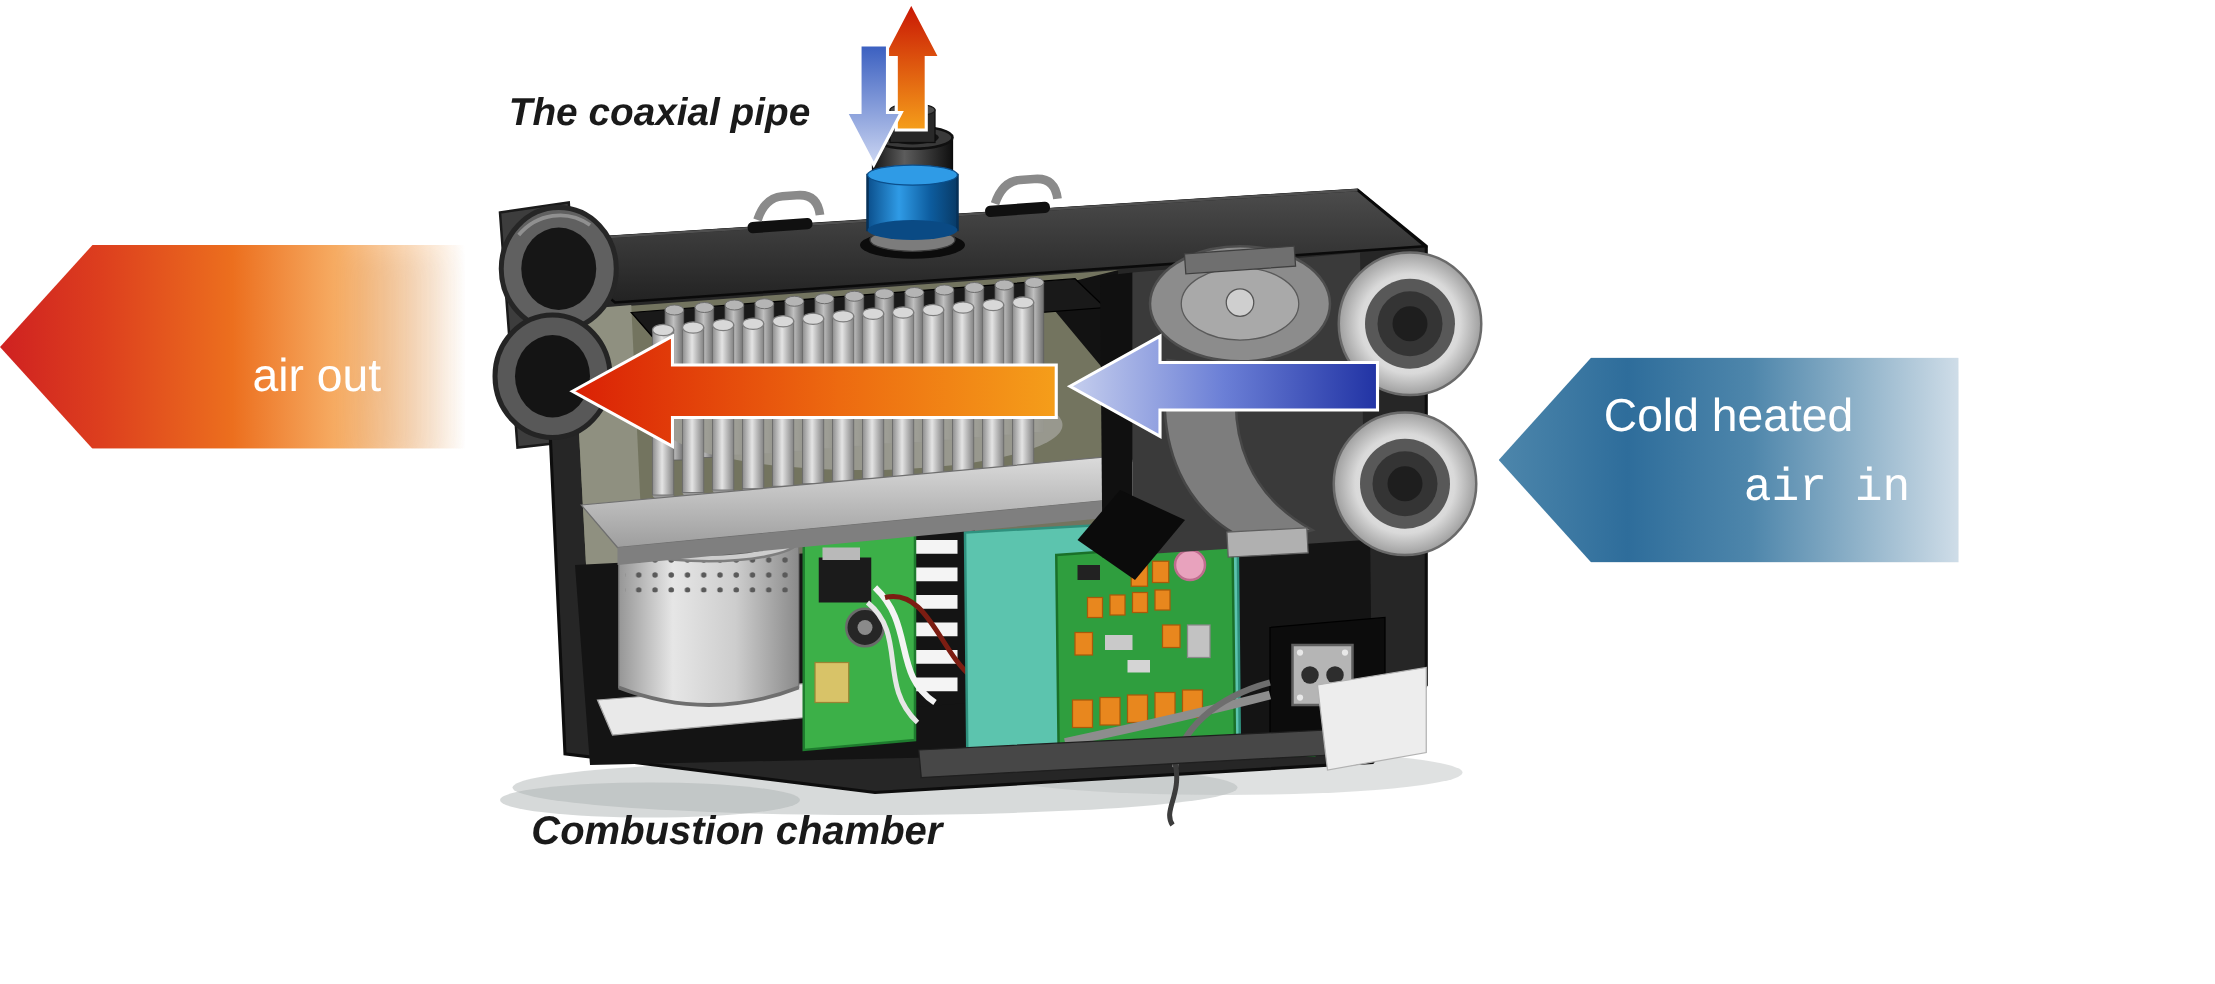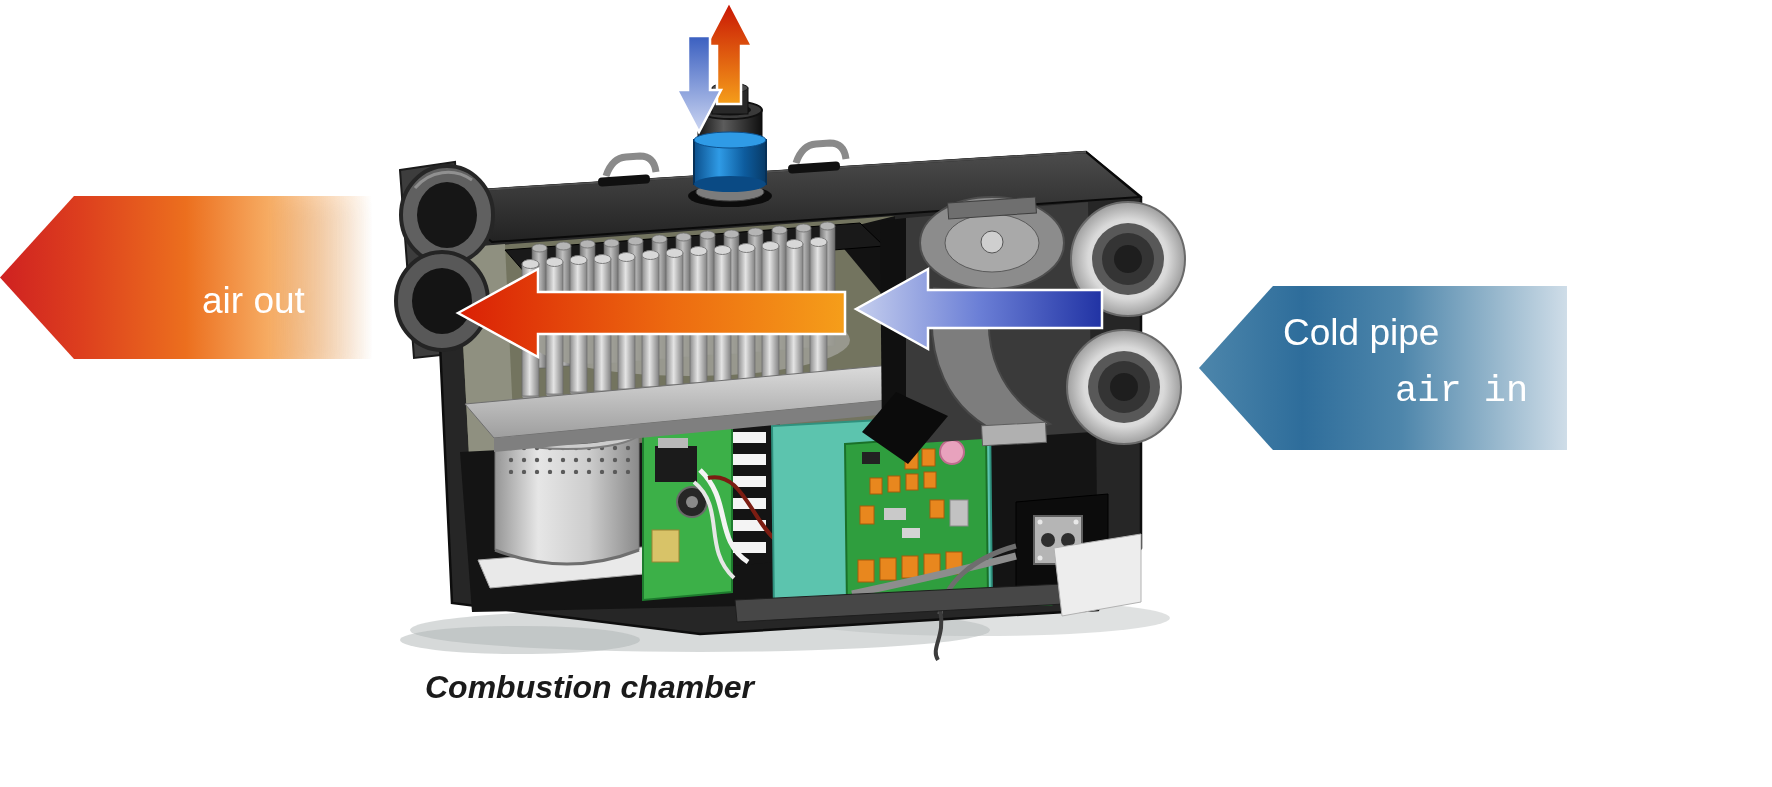--- a/index.html
+++ b/index.html
@@ -8,21 +8,21 @@
     background:#ffffff;
     font-family:"Liberation Sans", sans-serif;
   }
   svg.diagram { position:absolute; left:0; top:0; width:1772px; height:787px; }
 
   .lbl {
     position:absolute; white-space:nowrap; color:#1a1a1a;
     font-style:italic; font-weight:600;
   }
   .lbl-coaxial   { left:407px; top:72px;  font-size:31px; }
-  .lbl-combustion{ left:425px; top:646px; font-size:32px;margin-top:23px; }
+  .lbl-combustion{ left:425px; top:646px; font-size:32px; }
 
   .banner {
     position:absolute; color:#ffffff;
   }
   .banner-hot {
     left:0; top:196px; width:372px; height:163px;
     clip-path:polygon(74px 0%, 100% 0%, 100% 100%, 74px 100%, 0% 50%);
     background:linear-gradient(90deg,
       var(--hot_banner_start,#cf2121) 0%,
       #dd3f1e 22%,
@@ -318,18 +318,19 @@
     </g>
 
     <path d="M717 104 L717 46 L706 46 L729 2 L752 46 L741 46 L741 104 Z" fill="url(#gExhaust)" stroke="#ffffff" stroke-width="2.5"></path>
     <path d="M688 36 L710 36 L710 90 L721 90 L699 132 L677 90 L688 90 Z" fill="url(#gIntake)" stroke="#ffffff" stroke-width="2.5"></path>
   </svg>
 
   <div class="banner banner-hot">
     <span class="hot-l2">air out</span>
   </div>
   <div class="banner banner-cold">
-    <span class="cold-l1">Cold pipe</span>
+    <span class="cold-l1">Cold heated</span>
     <span class="cold-l2">air in</span>
   </div>
 
+  <div class="lbl lbl-coaxial">The coaxial pipe</div>
   <div class="lbl lbl-combustion">Combustion chamber</div>
 </div>
 
 </body></html>

